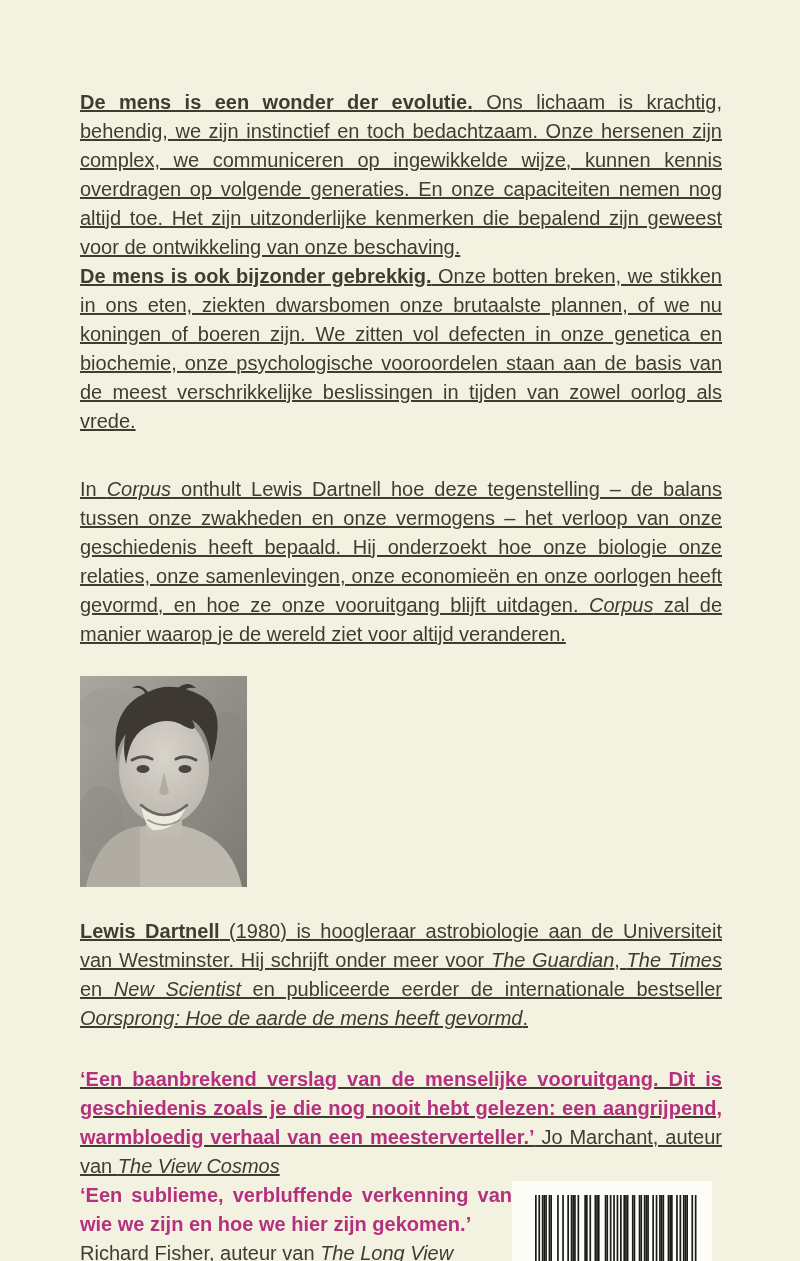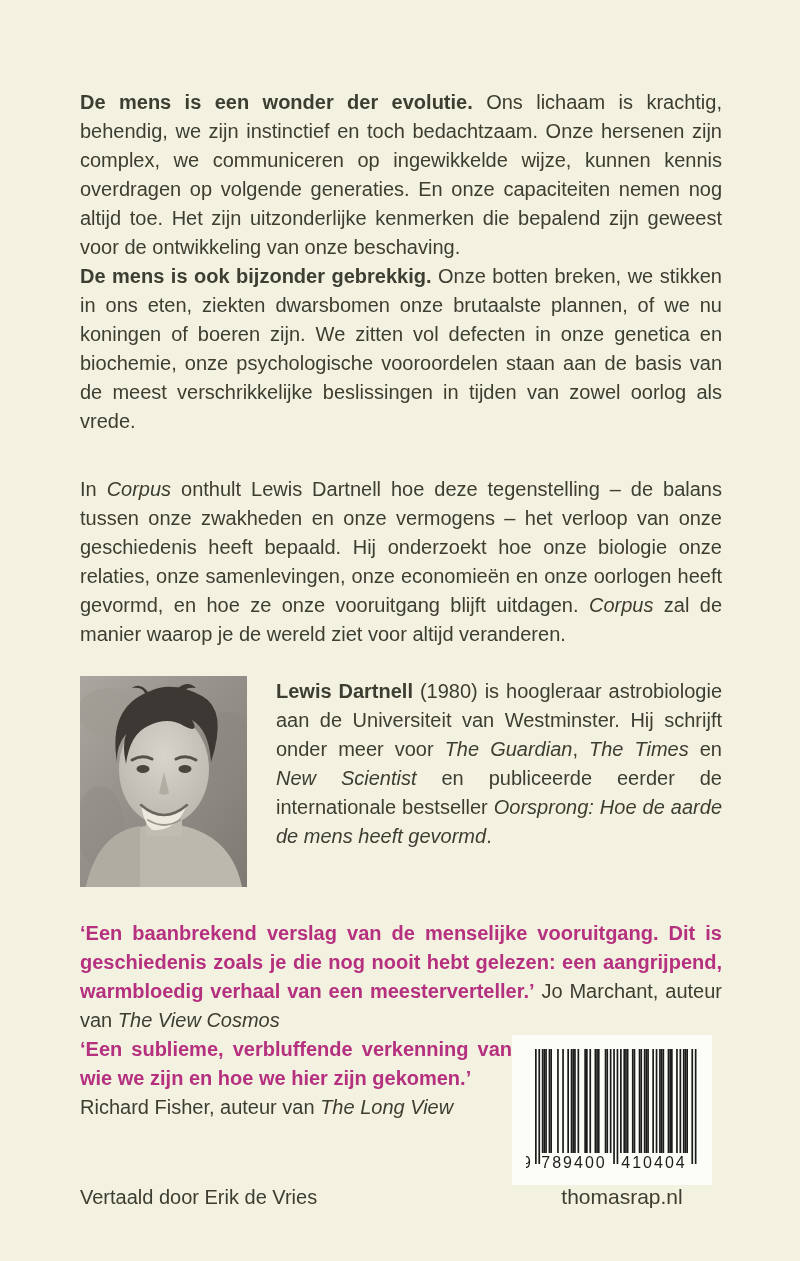--- a/index.html
+++ b/index.html
@@ -11,26 +11,26 @@
   html,body{width:800px;}
   body{
     width:800px;height:1261px;
     background:var(--bg);
     color:var(--ink);
     font-family:"Liberation Sans", sans-serif;
     padding:88px 78px 0 80px;
     overflow:hidden;
   }
   .txt{font-size:20px;line-height:29px;}
-  .just{text-align:justify;}
+  .just{text-align:justify;text-decoration:underline;}
   .b{font-weight:700;}
   .i{font-style:italic;}
   .q{color:var(--magenta);font-weight:700;}
   .para3{margin-top:39px;}
-  .author-row{margin-top:27px;display:flex;gap:29px;}
+  .author-row{margin-top:27px;display:flex;gap:29px;flex-direction:column;}
   .photo-frame{width:167px;height:211px;flex:none;overflow:hidden;}
   .photo-frame svg{display:block;width:100%;height:100%;}
   .bio{flex:1;padding-top:1px;}
   .quote1{margin-top:32px;}
   .bottom-row{display:flex;justify-content:flex-start;align-items:flex-start;}
   .quote2-col{width:432px;}
   .quote2-main{text-align:justify;}
   .barcode-box{
     width:200px;height:150px;background:#fdfdf8;
     display:flex;flex-direction:column;align-items:center;justify-content:flex-start;

